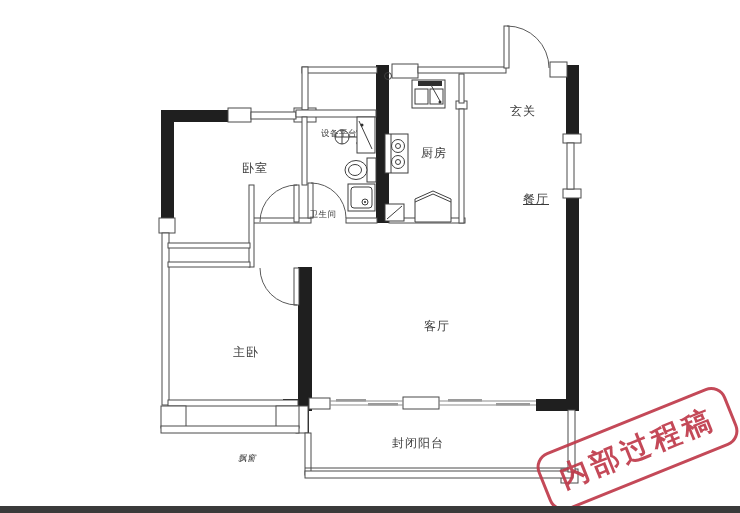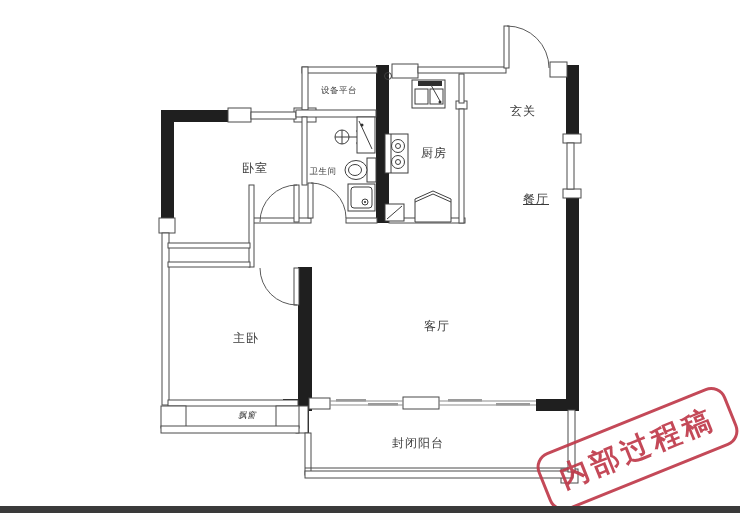--- a/index.html
+++ b/index.html
@@ -12,21 +12,21 @@
   .ln{stroke:var(--c-line,#4b4b4b);stroke-width:1;fill:none;}
   .arc{stroke:#5a5a5a;stroke-width:1;fill:none;}
   .fx{stroke:#3f3f3f;stroke-width:1;fill:#fff;}
   .fxl{stroke:#3f3f3f;stroke-width:1;fill:none;}
   .fxd{fill:#2e2e2e;stroke:none;}
   .panel{fill:#9a9a9a;stroke:none;}
   .grayln{stroke:#8b8b8b;stroke-width:1;fill:none;}
   
   .room-label{position:absolute;transform:translate(-50%,-50%);font-size:12px;line-height:1;
               color:var(--c-label,#3a3a3a);letter-spacing:1px;white-space:nowrap;}
-  .room-label.small{font-size:8.5px;letter-spacing:0.5px;}
+  .room-label.small{font-size:8.5px;letter-spacing:0.5px;margin-top:43px;}
   
   .stamp{position:absolute;left:536px;top:418px;padding:8px 16px;
          border:3.5px solid var(--c-stamp,#bf3a4a);border-radius:16px;
          color:var(--c-stamp,#bf3a4a);font-size:29px;font-weight:bold;letter-spacing:4px;
          transform:rotate(-22deg);white-space:nowrap;opacity:0.92;}
   .bottom-bar{position:absolute;left:0;top:506px;width:740px;height:7px;
               background:var(--c-bottom_bar,#3a3a3a);}
 </style>
 </head>
 <body>
@@ -179,21 +179,21 @@
     </g>
   </svg>
 
   <div class="room-label" style="left:255px;top:168px;text-align:right;">卧室</div>
   <div class="room-label small" style="left:339px;top:90px;">设备平台</div>
   <div class="room-label small" style="left:323px;top:171px;">卫生间</div>
   <div class="room-label" style="left:434px;top:154px;font-family:Liberation Mono, monospace;">厨房</div>
   <div class="room-label" style="left:523px;top:111px;">玄关</div>
   <div class="room-label" style="left:536px;top:199px;text-decoration:underline;">餐厅</div>
   <div class="room-label" style="left:437px;top:326px;text-align:right;">客厅</div>
-  <div class="room-label" style="left:246px;top:338px;">主卧</div>
+  <div class="room-label" style="left:246px;top:352px;">主卧</div>
   <div class="room-label small" style="left:247px;top:415px;font-style:italic;">飘窗</div>
   <div class="room-label" style="left:418px;top:443px;">封闭阳台</div>
 
   <div class="stamp">内部过程稿</div>
 
   <div class="bottom-bar"></div>
 
 </div>
 
 </body></html>

